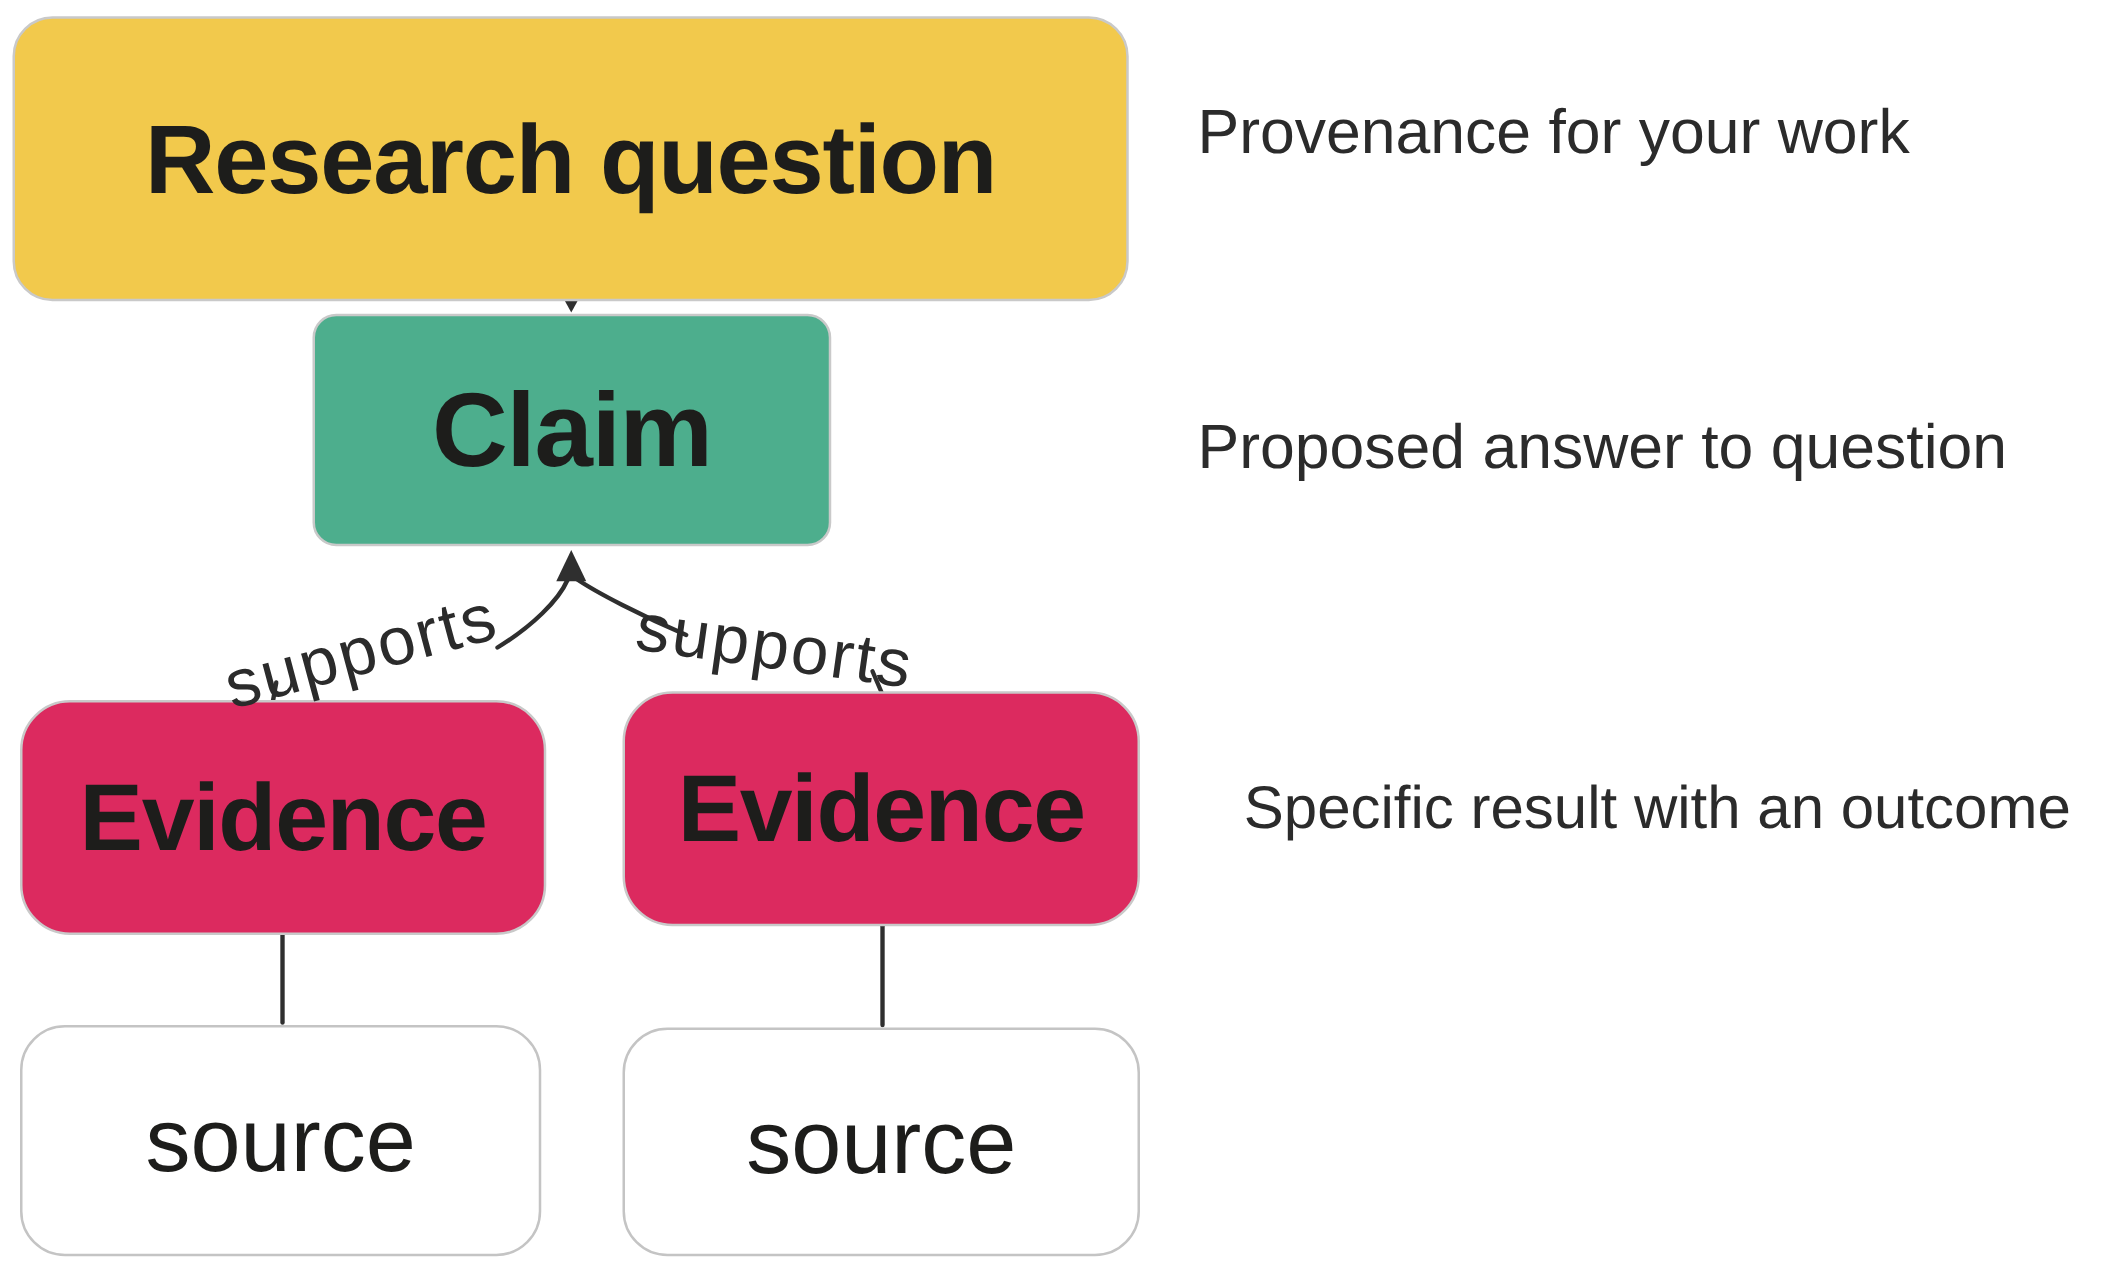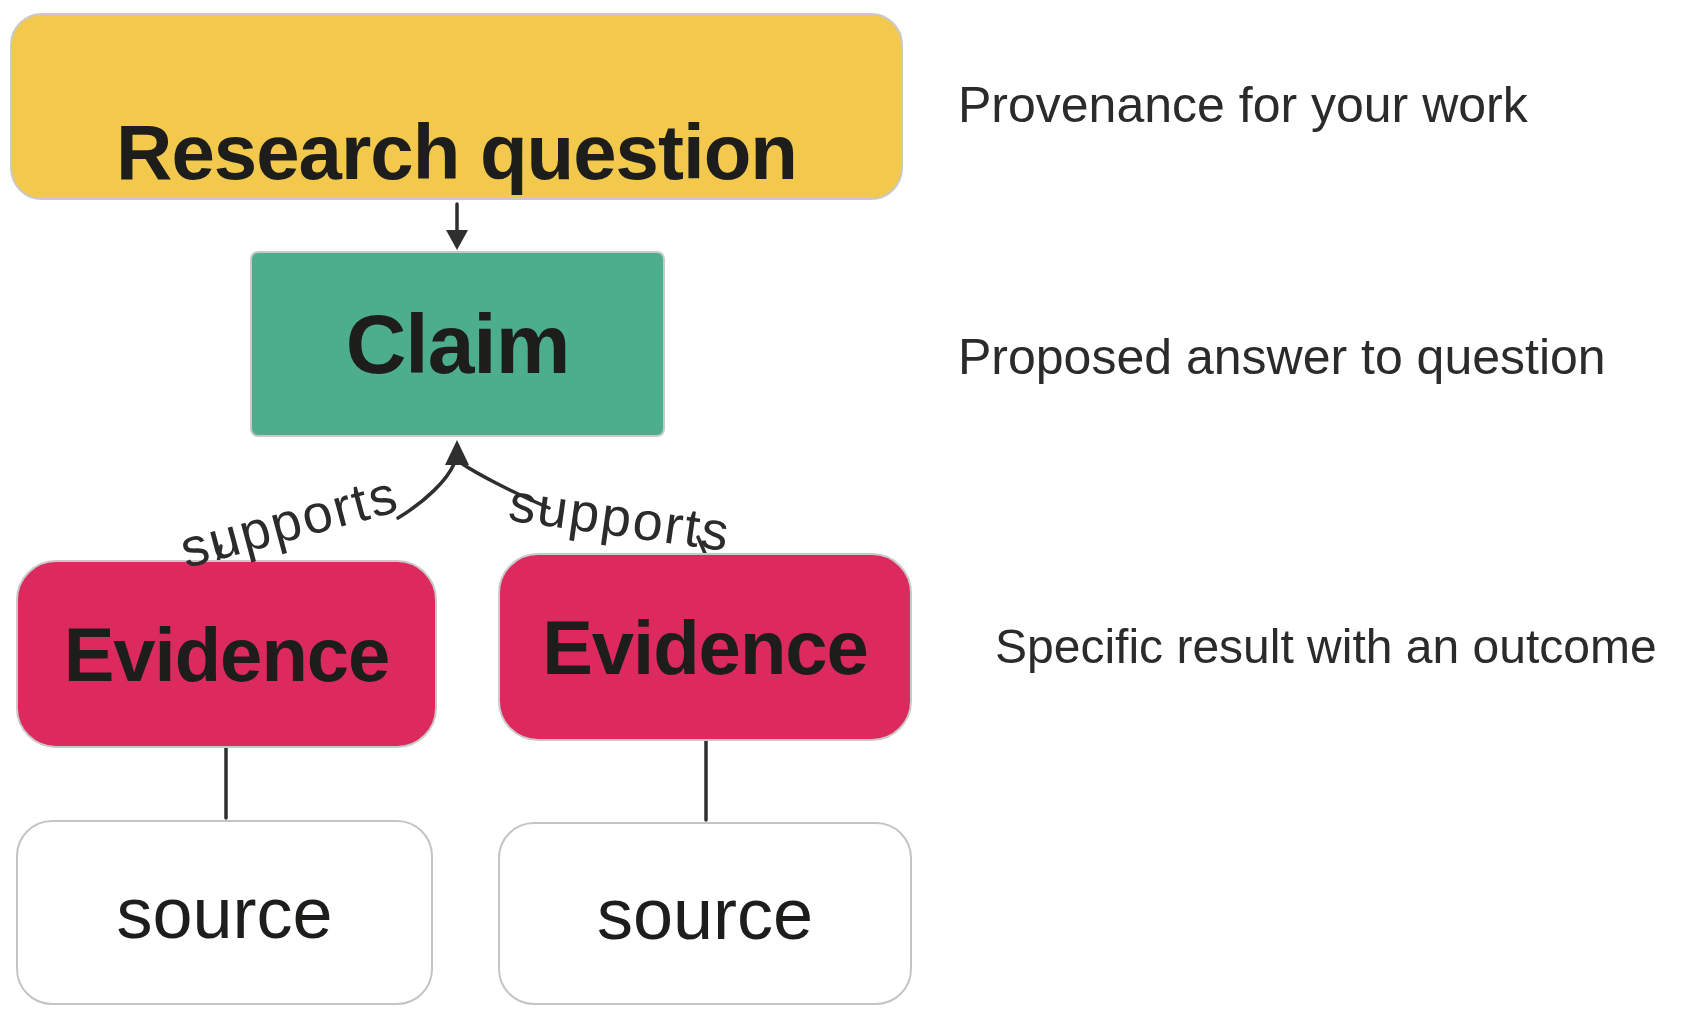--- a/index.html
+++ b/index.html
@@ -21,29 +21,29 @@
     display: flex;
     align-items: center;
     justify-content: center;
     border: 2px solid var(--node-border);
     color: var(--label-text);
     text-align: center;
   }
   .node .lbl { white-space: nowrap; }
 
   #node-research-question {
-    left: 10px; top: 13px; width: 893px; height: 187px;
+    left: 10px; top: 13px; width: 893px; height: 228px;
     background: var(--research-question-fill);
     border-radius: 32px;
-    font-weight: bold; font-size: 78px; letter-spacing: -1px; align-items: flex-end;
+    font-weight: bold; font-size: 78px; letter-spacing: -1px;
   }
   #node-claim {
     left: 250px; top: 251px; width: 415px; height: 186px;
     background: var(--claim-fill);
-    border-radius: 8px;
+    border-radius: 19px;
     font-weight: bold; font-size: 84px; letter-spacing: -1px;
   }
   #node-evidence-left {
     left: 16px; top: 560px; width: 421px; height: 188px;
     background: var(--evidence-fill);
     border-radius: 40px;
     font-weight: bold; font-size: 76px; letter-spacing: -1px;
   }
   #node-evidence-right {
     left: 498px; top: 553px; width: 414px; height: 188px;

